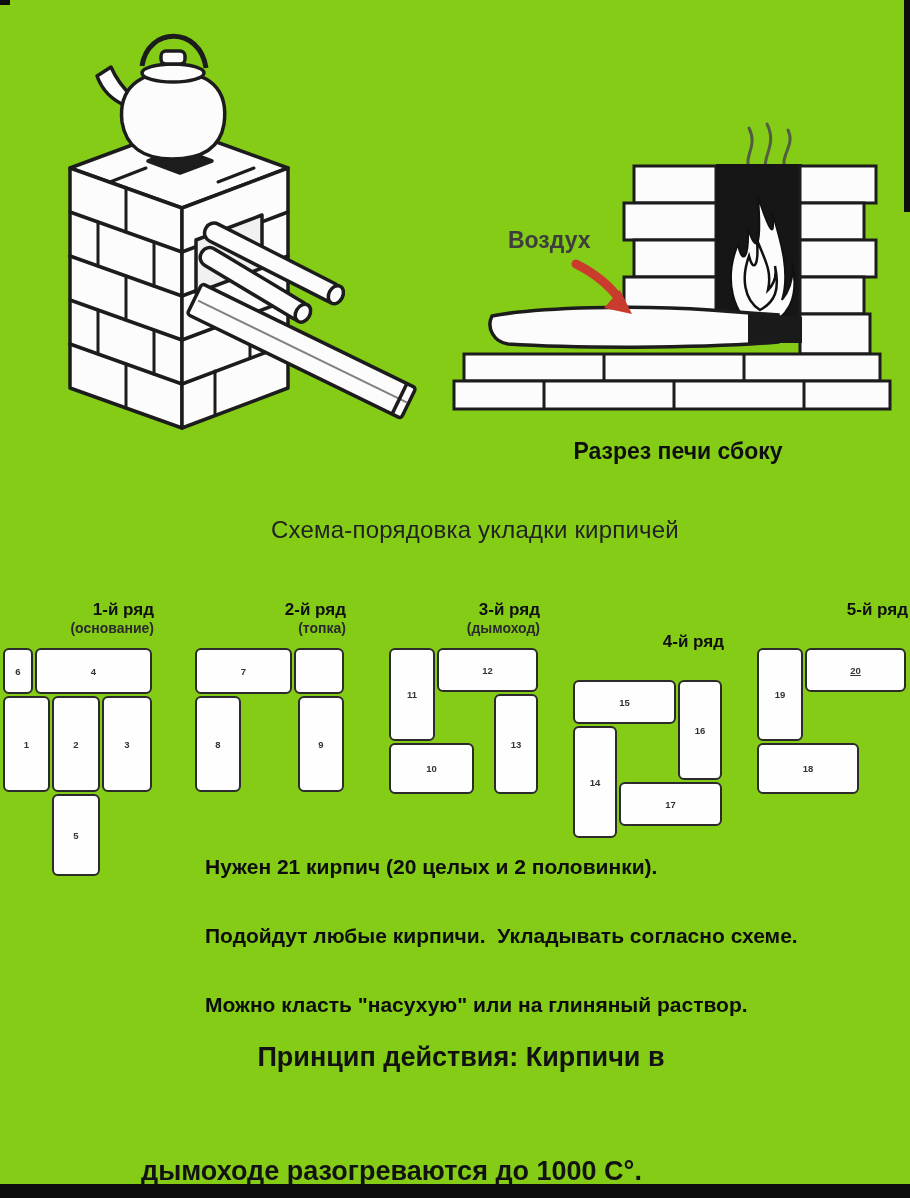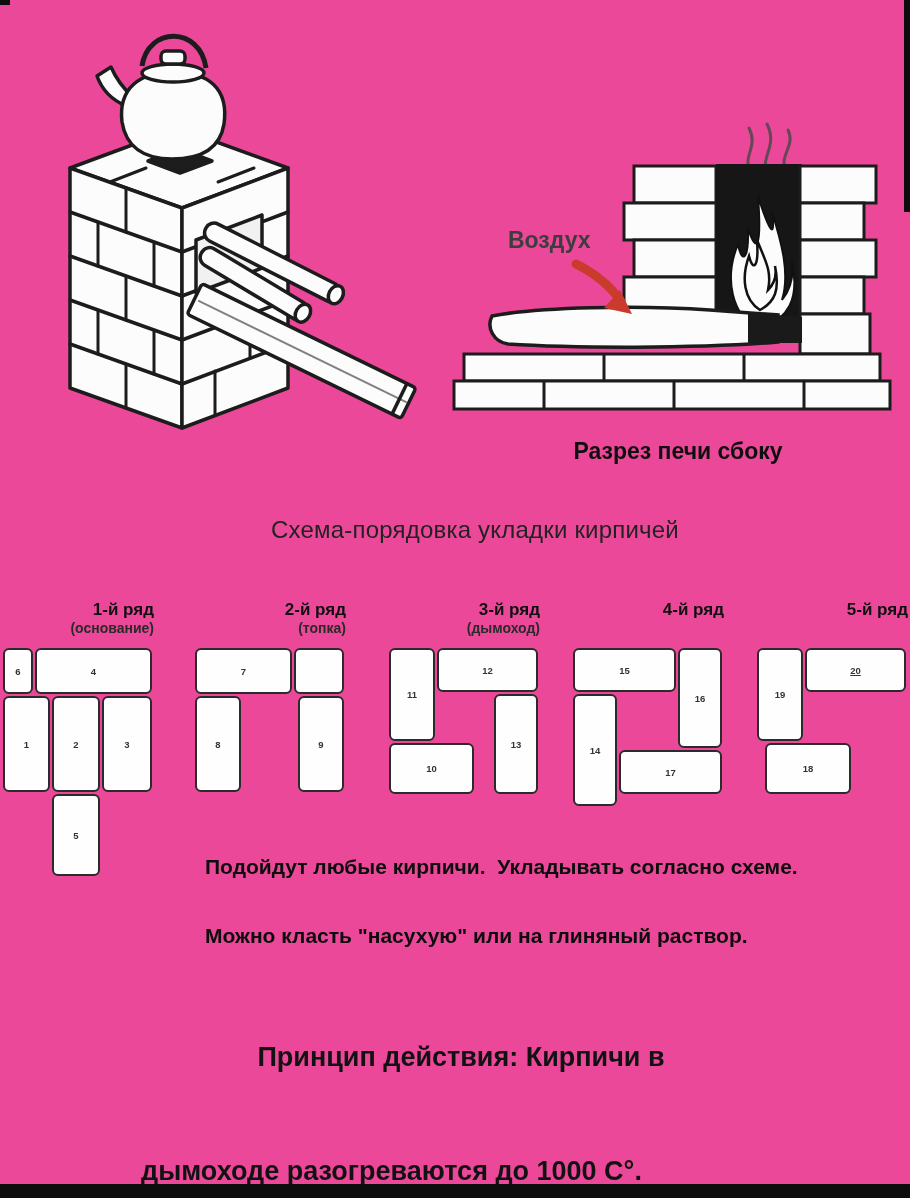--- a/index.html
+++ b/index.html
@@ -1,19 +1,19 @@
 <!DOCTYPE html>
 <html><head>
 <meta charset="utf-8">
 <style>
   * { margin:0; padding:0; box-sizing:border-box; }
   html,body { background:#e9e9e9; }
   .page {
     position:relative; width:910px; height:1198px; margin:0 auto;
-    background:#ec4899; overflow:hidden;
+    background:#84cc16; overflow:hidden;
     font-family:"Liberation Sans", sans-serif; color:#1a1a1a;
   }
   .abs { position:absolute; }
   .cross-caption { font-weight:bold; font-size:23px; text-align:center; color:#0f0f0f; }
   .scheme-title { font-size:24px; font-weight:500; text-align:center; color:#222; letter-spacing:.2px;padding-left:40px; }
   .row-block { position:absolute; width:152px; }
   .row-title { font-size:17px; font-weight:bold; text-align:right; color:#101010; }
   .row-subtitle { font-size:14px; font-weight:bold; text-align:right; color:#2a2a2a; height:15px; }
   .brick-grid { position:relative; margin-top:13px; }
   .brick {
@@ -157,42 +157,43 @@
     <div class="row-block" style="left:388px;">
       <div class="row-title">3-й ряд</div>
       <div class="row-subtitle">(дымоход)</div>
       <div class="brick-grid" style="height:148px;">
           <div class="brick" style="left: 1px; top: 0px; width: 46px; height: 93px;">11</div>
           <div class="brick" style="left: 49px; top: 0px; width: 101px; height: 44px;">12</div>
           <div class="brick" style="left: 106px; top: 46px; width: 44px; height: 100px;">13</div>
           <div class="brick" style="left: 1px; top: 95px; width: 85px; height: 51px;">10</div>
         </div>
     </div>
-    <div class="row-block" style="left:572px;">
+    <div class="row-block" style="left:572px;margin-top:32px;">
       <div class="row-title">4-й ряд</div>
       <div class="row-subtitle"></div>
       <div class="brick-grid" style="height:148px;">
           <div class="brick" style="left: 1px; top: 0px; width: 103px; height: 44px;">15</div>
           <div class="brick" style="left: 106px; top: 0px; width: 44px; height: 100px;">16</div>
           <div class="brick" style="left: 1px; top: 46px; width: 44px; height: 112px;">14</div>
           <div class="brick" style="left: 47px; top: 102px; width: 103px; height: 44px;">17</div>
         </div>
     </div>
     <div class="row-block" style="left:756px;">
       <div class="row-title">5-й ряд</div>
       <div class="row-subtitle"></div>
       <div class="brick-grid" style="height:148px;">
           <div class="brick" style="left: 1px; top: 0px; width: 46px; height: 93px;">19</div>
           <div class="brick" style="left: 49px; top: 0px; width: 101px; height: 44px; text-decoration: underline;">20</div>
-          <div class="brick" style="left: 9px; top: 95px; width: 86px; height: 51px;">18</div>
+          <div class="brick" style="left: 1px; top: 95px; width: 102px; height: 51px;">18</div>
         </div>
     </div>
   </div>
 
   <div class="abs notes" style="left:205px; top:814px; width:660px;">
+    <div class="note-line">Нужен 21 кирпич (20 целых и 2 половинки).</div>
     <div class="note-line">Подойдут любые кирпичи.  Укладывать согласно схеме.</div>
     <div class="note-line">Можно класть "насухую" или на глиняный раствор.</div>
   </div>
 
   <div class="abs principle" style="left:141px; top:962px; width:640px;">
     <div class="p-first"><span class="lead">Принцип действия:</span><span> Кирпичи в</span></div>
     <div>дымоходе разогреваются до 1000 С°.</div>
     
     
     

